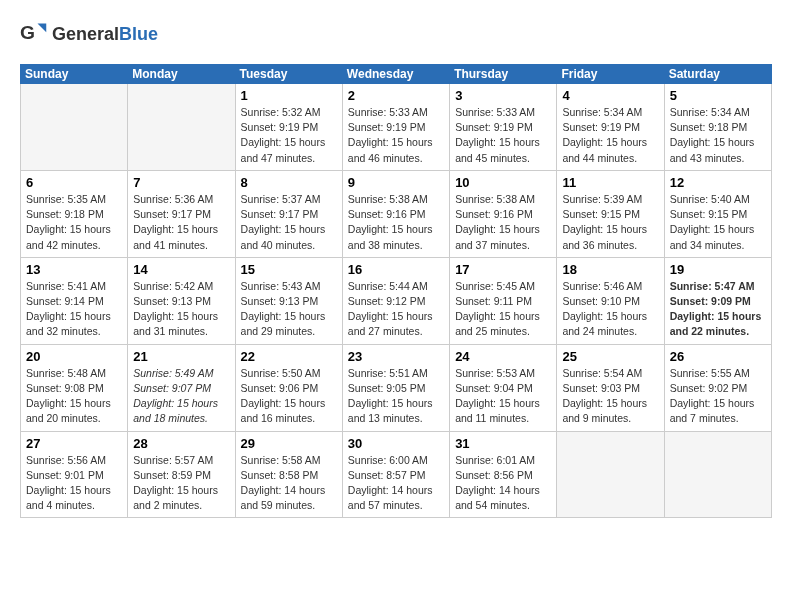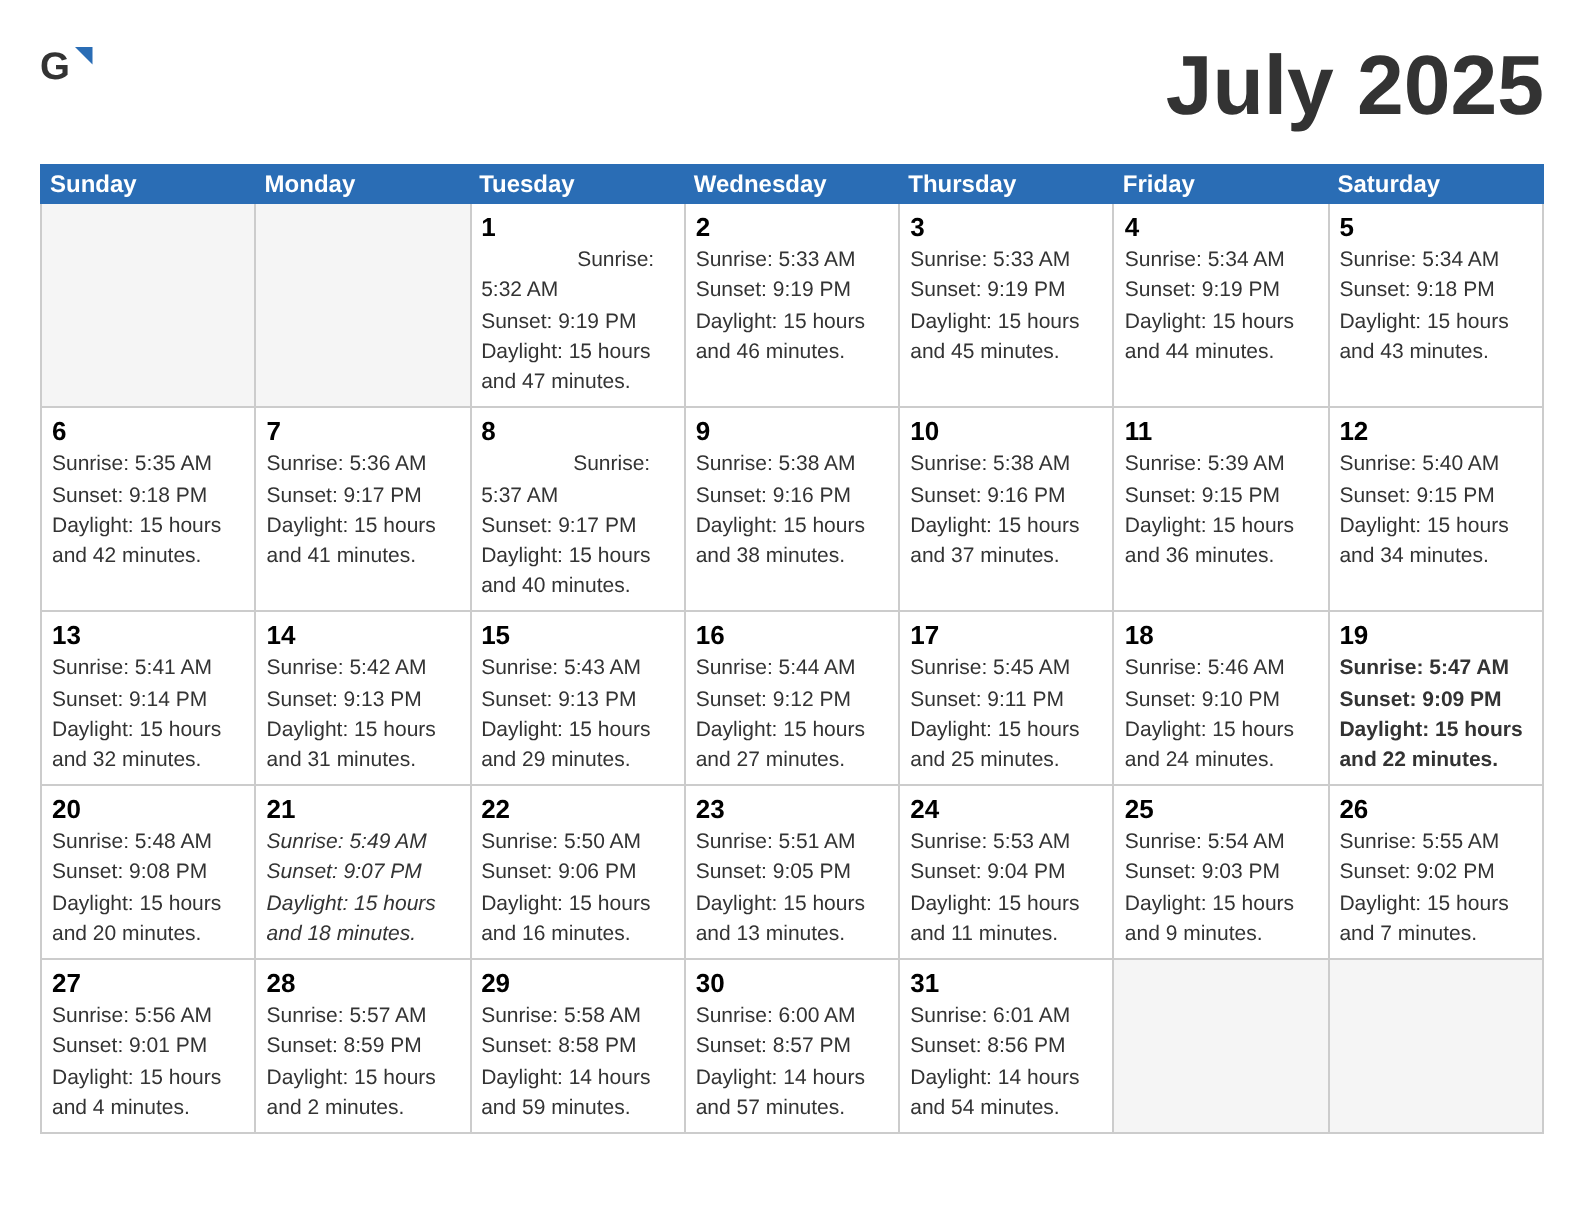--- a/index.html
+++ b/index.html
@@ -87,43 +87,45 @@
   </style>
 </head>
 <body>
 
 <div class="header">
   <div class="logo">
     <svg class="logo-icon" viewBox="0 0 32 32" xmlns="http://www.w3.org/2000/svg">
       <text x="0" y="22" font-size="22" font-weight="bold" fill="#333">G</text>
       <polygon points="20,4 30,4 30,14" fill="#2a6db5"></polygon>
     </svg>
+    <div>
+      <span class="logo-text-general">General</span><span class="logo-text-blue">Blue</span>
+    </div>
   </div>
   <div class="title-area">
-    <div class="month-title">July 2025</div>
   </div>
 </div>
 
 <table>
   <thead>
     <tr id="header-row">
         <th>Sunday</th>
         <th>Monday</th>
         <th>Tuesday</th>
         <th>Wednesday</th>
         <th>Thursday</th>
         <th>Friday</th>
         <th>Saturday</th>
       </tr>
   </thead>
   <tbody id="calendar-body">
       <tr>
         <td class="empty"></td>
         <td class="empty"></td>
-        <td><span class="day-num">1</span><span class="day-detail" style="white-space: pre-line; margin-left: 48px;">Sunrise: 5:32 AM
+        <td><span class="day-num">1</span><span class="day-detail" style="white-space: pre-line;">Sunrise: 5:32 AM
 Sunset: 9:19 PM
 Daylight: 15 hours
 and 47 minutes.</span></td>
         <td><span class="day-num">2</span><span class="day-detail" style="white-space: pre-line;">Sunrise: 5:33 AM
 Sunset: 9:19 PM
 Daylight: 15 hours
 and 46 minutes.</span></td>
         <td><span class="day-num">3</span><span class="day-detail" style="white-space: pre-line;">Sunrise: 5:33 AM
 Sunset: 9:19 PM
 Daylight: 15 hours
@@ -139,21 +141,21 @@
       </tr>
       <tr>
         <td><span class="day-num">6</span><span class="day-detail" style="white-space: pre-line;">Sunrise: 5:35 AM
 Sunset: 9:18 PM
 Daylight: 15 hours
 and 42 minutes.</span></td>
         <td><span class="day-num">7</span><span class="day-detail" style="white-space: pre-line;">Sunrise: 5:36 AM
 Sunset: 9:17 PM
 Daylight: 15 hours
 and 41 minutes.</span></td>
-        <td><span class="day-num">8</span><span class="day-detail" style="white-space: pre-line; margin-left: 46px;">Sunrise: 5:37 AM
+        <td><span class="day-num">8</span><span class="day-detail" style="white-space: pre-line;">Sunrise: 5:37 AM
 Sunset: 9:17 PM
 Daylight: 15 hours
 and 40 minutes.</span></td>
         <td><span class="day-num">9</span><span class="day-detail" style="white-space: pre-line;">Sunrise: 5:38 AM
 Sunset: 9:16 PM
 Daylight: 15 hours
 and 38 minutes.</span></td>
         <td><span class="day-num">10</span><span class="day-detail" style="white-space: pre-line;">Sunrise: 5:38 AM
 Sunset: 9:16 PM
 Daylight: 15 hours

